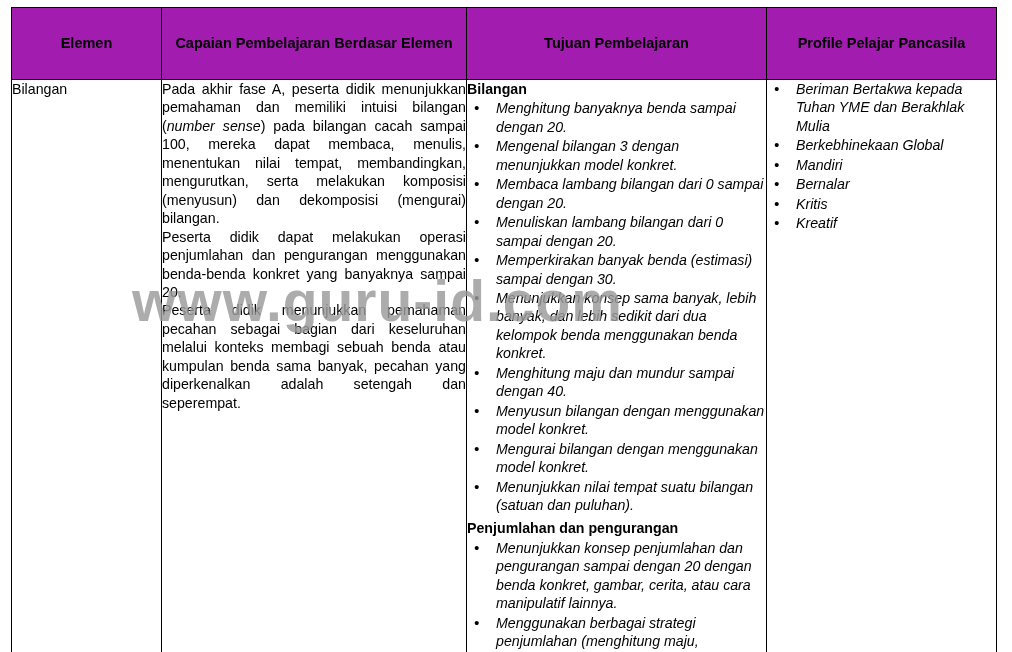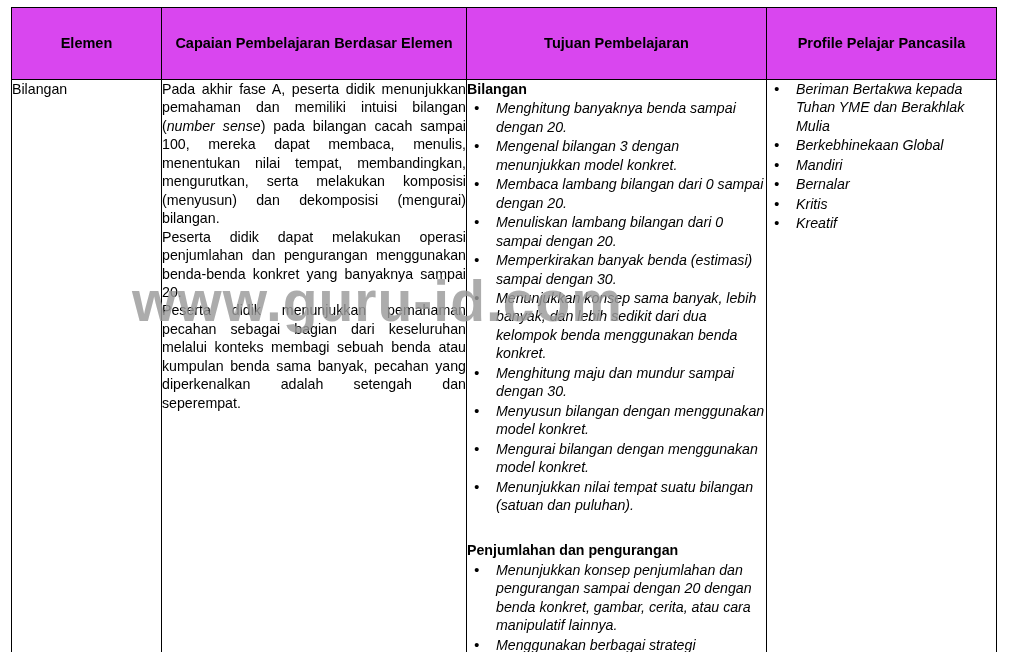--- a/index.html
+++ b/index.html
@@ -42,21 +42,21 @@
   }
 
   
   .col-elemen   { width: 150px; }
   .col-capaian  { width: 305px; }
   .col-tujuan   { width: 300px; }
   .col-profile  { width: 230px; }
 
   
   #cp-table thead th {
-    background: #d946ef;
+    background: #a21caf;
     text-align: center;
     vertical-align: middle;
     font-weight: bold;
     font-size: 14.5px;
     line-height: 1.33;
     height: 72px;
     padding: 4px 8px;
   }
 
   
@@ -81,21 +81,21 @@
     font-style: italic;
   }
 
   
   .sub-heading {
     font-weight: bold;
     margin: 0 0 1px 0;
     font-size: 14.2px;
   }
   .sub-heading.spaced {
-    margin-top: 27px;
+    margin-top: 5px;
   }
   ul.bullets {
     list-style: none;
     margin: 0;
     padding: 0;
     font-style: italic;
   }
   ul.bullets > li {
     position: relative;
     padding-left: 29px;
@@ -171,21 +171,21 @@
 
         <td class="body-cell cell-tujuan">
           <div class="sub-heading">Bilangan</div>
           <ul class="bullets">
             <li>Menghitung banyaknya benda sampai dengan 20.</li>
             <li>Mengenal bilangan 3 dengan menunjukkan model konkret.</li>
             <li>Membaca lambang bilangan dari 0 sampai dengan 20.</li>
             <li>Menuliskan lambang bilangan dari 0 sampai dengan 20.</li>
             <li>Memperkirakan banyak benda (estimasi) sampai dengan 30.</li>
             <li>Menunjukkan konsep sama banyak, lebih banyak, dan lebih sedikit dari dua kelompok benda menggunakan benda konkret.</li>
-            <li>Menghitung maju dan mundur sampai dengan 30.</li>
+            <li>Menghitung maju dan mundur sampai dengan 40.</li>
             <li>Menyusun bilangan dengan menggunakan model konkret.</li>
             <li>Mengurai bilangan dengan menggunakan model konkret.</li>
             <li>Menunjukkan nilai tempat suatu bilangan (satuan dan puluhan).</li>
           </ul>
 
           <div class="sub-heading spaced">Penjumlahan dan pengurangan</div>
           <ul class="bullets">
             <li>Menunjukkan konsep penjumlahan dan pengurangan sampai dengan 20 dengan benda konkret, gambar, cerita, atau cara manipulatif lainnya.</li>
             <li>Menggunakan berbagai strategi penjumlahan (menghitung maju,</li>
           </ul>

